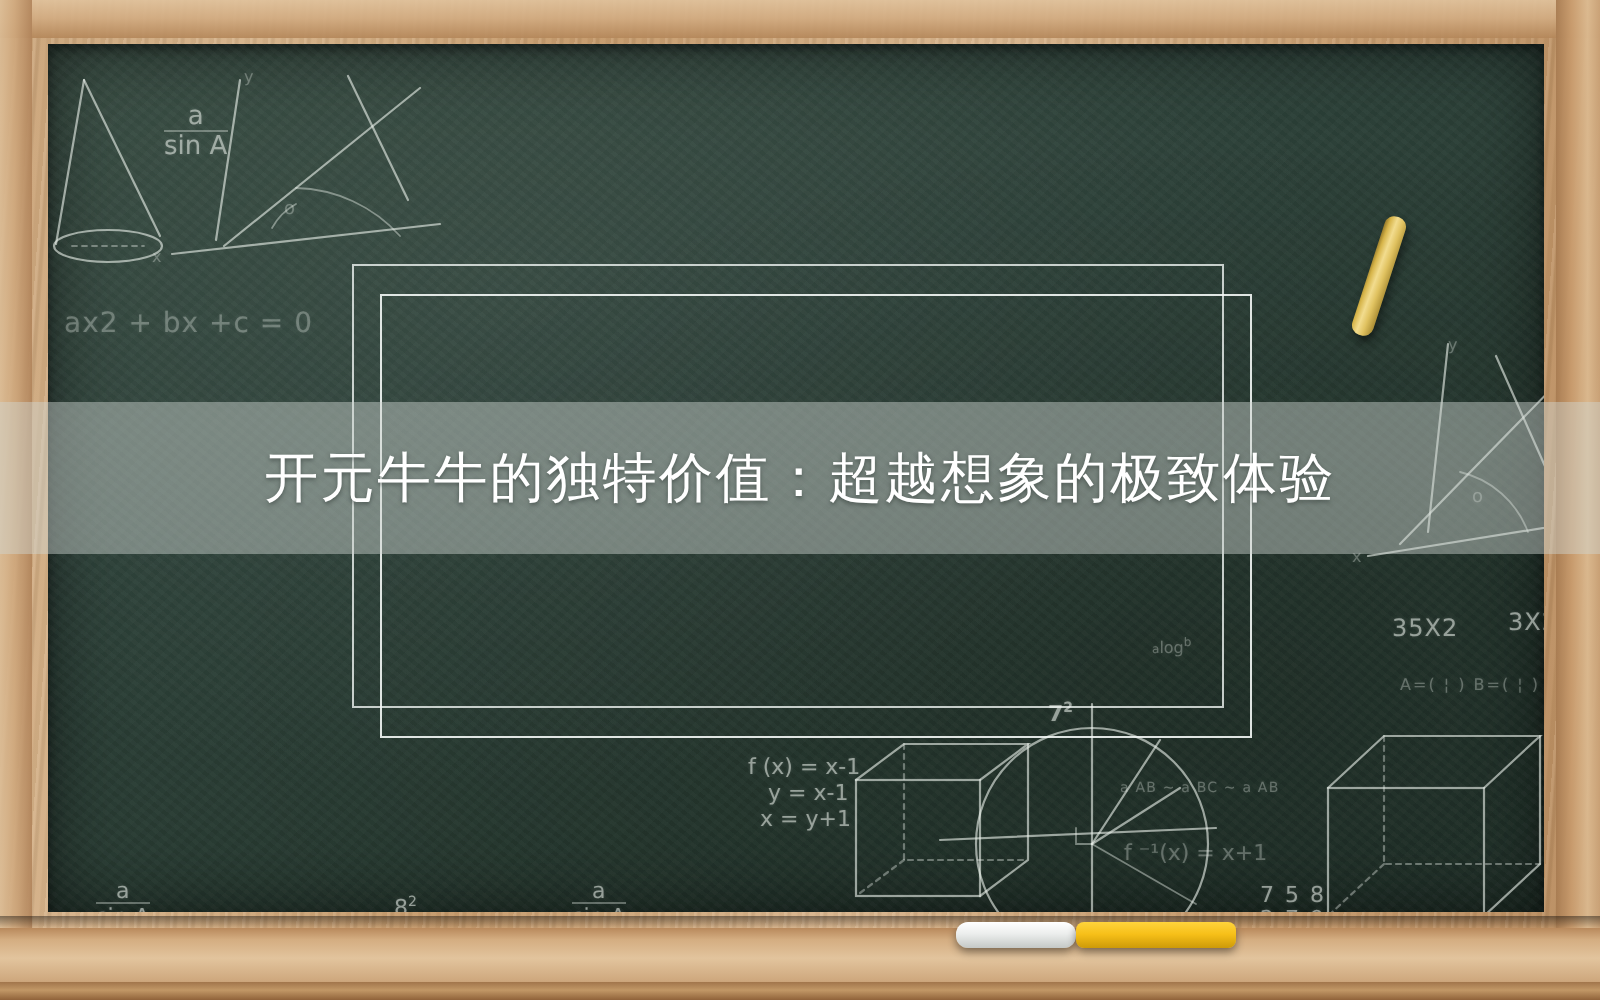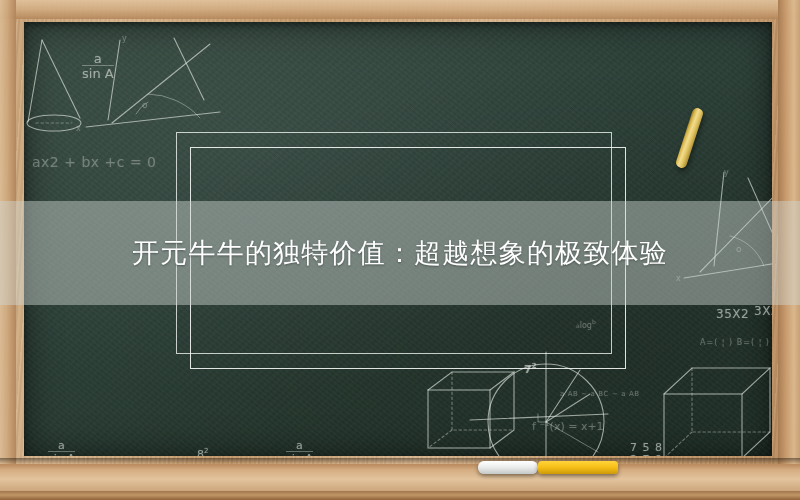--- a/index.html
+++ b/index.html
@@ -117,21 +117,21 @@
   }
   .chalk-yellow-ledge{
     position:absolute; left:538px; top:461px; width:80px; height:13px;
     border-radius:4px;
     background:linear-gradient(180deg,#ffd43c 0%,#f6bf18 48%,#cd9a08 100%);
     box-shadow:0 2px 4px rgba(0,0,0,.45);
   }
 
   
   .band{
-    position:absolute; left:0; top:201px; width:800px; height:104px;
+    position:absolute; left:0; top:201px; width:800px; height:76px;
     background:rgba(206,214,210,.46);
     display:flex; align-items:center; justify-content:center;
   }
   .headline{
     color:#ffffff;
     font-family:"DejaVu Sans", sans-serif;
     font-size:27px;
     font-weight:400;
     letter-spacing:1.2px;
     white-space:nowrap;
@@ -218,22 +218,27 @@
       <span class="chalk-txt faint" style="left:98px; top:12px; font-size:8px;">y</span>
       <span class="chalk-txt faint" style="left:52px; top:102px; font-size:8px;">x</span>
       <span class="chalk-txt faint" style="left:118px; top:78px; font-size:9px;">o</span>
 
       <span class="chalk-txt faint" style="left:700px; top:146px; font-size:8px;">y</span>
       <span class="chalk-txt faint" style="left:652px; top:252px; font-size:8px;">x</span>
       <span class="chalk-txt faint" style="left:712px; top:222px; font-size:9px;">o</span>
 
       <span class="chalk-txt faint" style="left:8px; top:132px; font-size:14px; letter-spacing:.5px;">ax2 + bx +c = 0</span>
 
-
-      <span class="chalk-txt" style="left:500px; top:340px; font-size:11px;font-weight:bold;">
+      <span class="chalk-txt" style="left:350px; top:355px; font-size:11px; line-height:13px;">
+        <span style="display:block">f (x) = x-1</span>
+        <span style="display:block; padding-left:10px">y = x-1</span>
+        <span style="display:block; padding-left:6px">x = y+1</span>
+      </span>
+
+      <span class="chalk-txt" style="left:500px; top:328px; font-size:11px;font-weight:bold;">
         <span>7</span><sup style="font-size:7px">2</sup>
       </span>
 
       <span class="chalk-txt faint" style="left:536px; top:368px; font-size:7px; letter-spacing:.6px;">a AB ~ a BC ~ a AB</span>
 
       <span class="chalk-txt" style="left:24px; top:418px; font-size:11px;">
         <span class="frac">
           <span class="num">a</span>
           <span class="den">sin A</span>
         </span>
@@ -243,27 +248,27 @@
         <span>8</span><sup style="font-size:7px">2</sup>
       </span>
 
       <span class="chalk-txt" style="left:262px; top:418px; font-size:11px;">
         <span class="frac">
           <span class="num">a</span>
           <span class="den">sin A</span>
         </span>
       </span>
 
-      <span class="chalk-txt faint" style="left:508px; top:398px; font-size:11px;">f ⁻¹(x) = x+1</span>
+      <span class="chalk-txt faint" style="left:538px; top:398px; font-size:11px;">f ⁻¹(x) = x+1</span>
 
       <span class="chalk-txt faint" style="left:552px; top:296px; font-size:8px;">
         <span style="font-size:6px">a</span><span>log</span><sup style="font-size:6px">b</sup>
       </span>
 
-      <span class="chalk-txt" style="left:672px; top:285px; font-size:12px; letter-spacing:.5px;margin-left:20px;">35X2</span>
+      <span class="chalk-txt" style="left:672px; top:285px; font-size:12px; letter-spacing:.5px;">35X2</span>
       <span class="chalk-txt" style="left:730px; top:282px; font-size:12px; letter-spacing:.5px;">3X2</span>
 
       <span class="chalk-txt faint" style="left:676px; top:316px; font-size:8px; letter-spacing:1px;">
         <span>A</span>=( ¦ )
         <span>B</span>=( ¦ )
         =( ¦ )
       </span>
 
       <span class="chalk-txt" style="left:606px; top:420px; font-size:11px; line-height:12px; letter-spacing:1px;">
         <span style="display:block">7 5 8</span>

